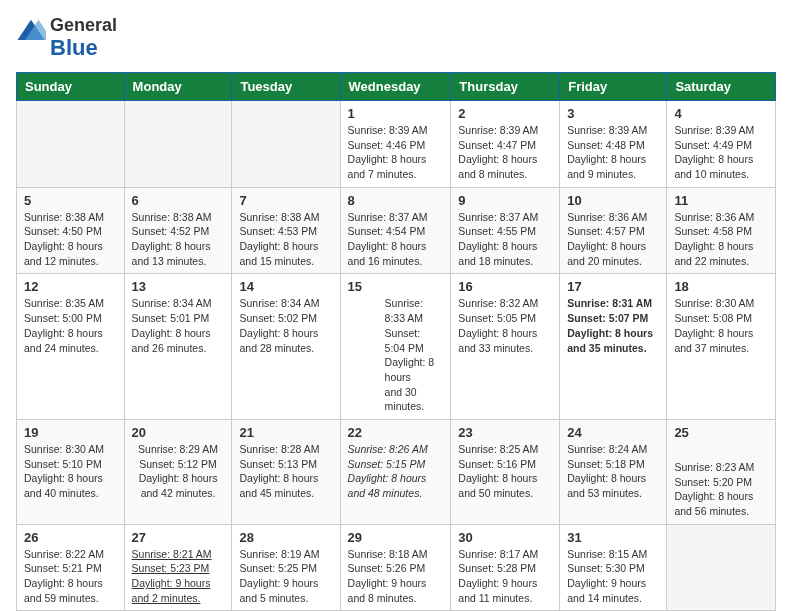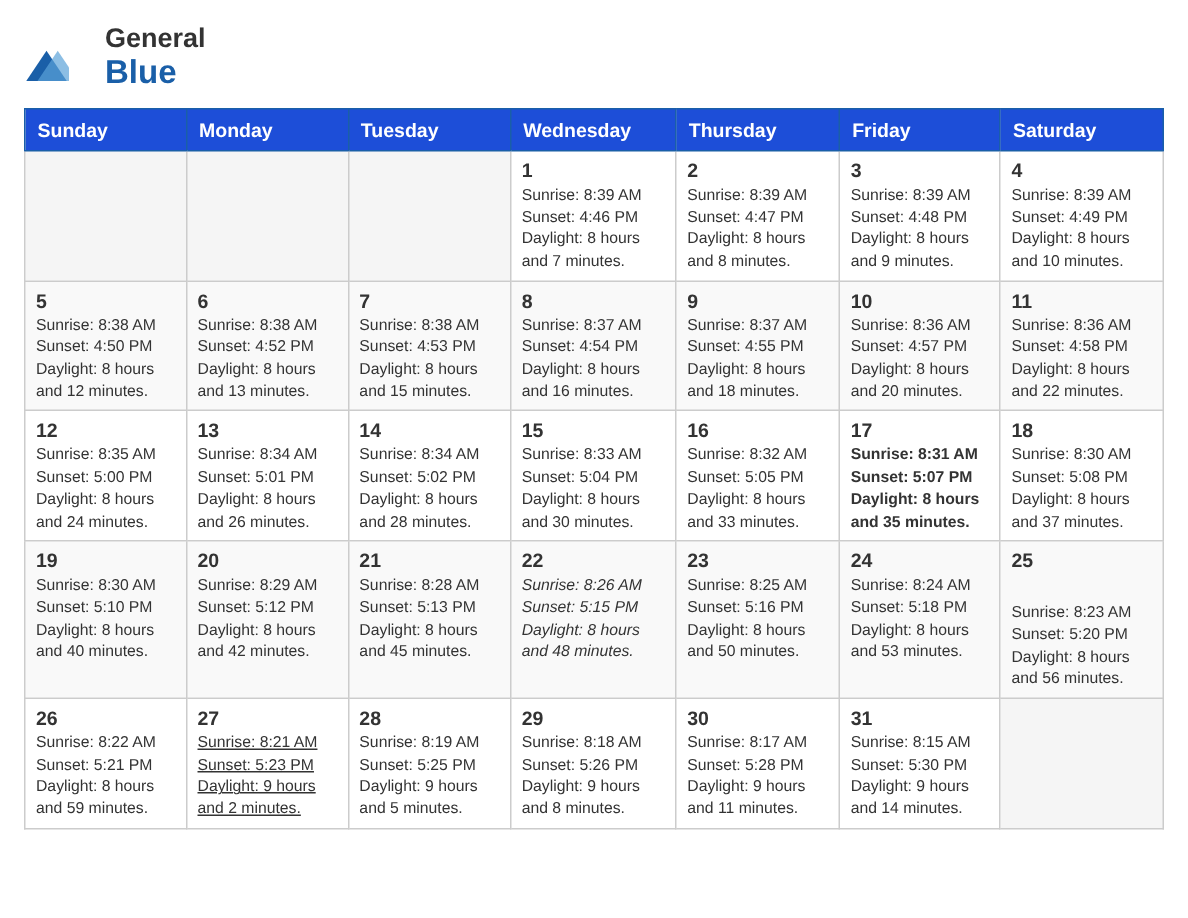--- a/index.html
+++ b/index.html
@@ -11,22 +11,21 @@
       padding: 16px;
     }
     .header {
       display: flex;
       justify-content: space-between;
       align-items: flex-start;
       margin-bottom: 12px;
     }
     .logo {
       display: flex;
-      align-items: flex-end;
-      gap: 20px;
+      align-items: flex-start;
     }
     .logo-text {
       display: flex;
       flex-direction: column;
       line-height: 1.1;
     }
     .logo-general {
       font-size: 18px;
       font-weight: bold;
       color: #333;
@@ -52,21 +51,21 @@
     .location {
       font-size: 14px;
       color: #555;
     }
     .calendar {
       width: 100%;
       border-collapse: collapse;
       border: 1px solid #ccc;
     }
     .calendar thead tr th {
-      background-color: #1d4ed8;
+      background-color: #15803d;
       color: white;
       text-align: left;
       padding: 6px 8px;
       font-size: 13px;
       font-weight: bold;
       border: 1px solid #1a5fa8;
     }
     .calendar tbody tr td {
       vertical-align: top;
       padding: 5px 7px;
@@ -225,21 +224,21 @@
         </td>
         <td>
           <span class="day-num">14</span>
           <div class="day-info" style="white-space: pre-line;">Sunrise: 8:34 AM
 Sunset: 5:02 PM
 Daylight: 8 hours
 and 28 minutes.</div>
         </td>
         <td>
           <span class="day-num">15</span>
-          <div class="day-info" style="white-space: pre-line;">Sunrise: 8:33 AM
+          <div class="day-info" style="white-space: pre-line; margin-left: 37px;">Sunrise: 8:33 AM
 Sunset: 5:04 PM
 Daylight: 8 hours
 and 30 minutes.</div>
         </td>
         <td>
           <span class="day-num">16</span>
           <div class="day-info" style="white-space: pre-line;">Sunrise: 8:32 AM
 Sunset: 5:05 PM
 Daylight: 8 hours
 and 33 minutes.</div>
@@ -262,21 +261,21 @@
       <tr>
         <td>
           <span class="day-num">19</span>
           <div class="day-info" style="white-space: pre-line;">Sunrise: 8:30 AM
 Sunset: 5:10 PM
 Daylight: 8 hours
 and 40 minutes.</div>
         </td>
         <td>
           <span class="day-num">20</span>
-          <div class="day-info" style="white-space: pre-line;">Sunrise: 8:29 AM
+          <div class="day-info" style="white-space: pre-line; text-align: center;">Sunrise: 8:29 AM
 Sunset: 5:12 PM
 Daylight: 8 hours
 and 42 minutes.</div>
         </td>
         <td>
           <span class="day-num">21</span>
           <div class="day-info" style="white-space: pre-line;">Sunrise: 8:28 AM
 Sunset: 5:13 PM
 Daylight: 8 hours
 and 45 minutes.</div>

